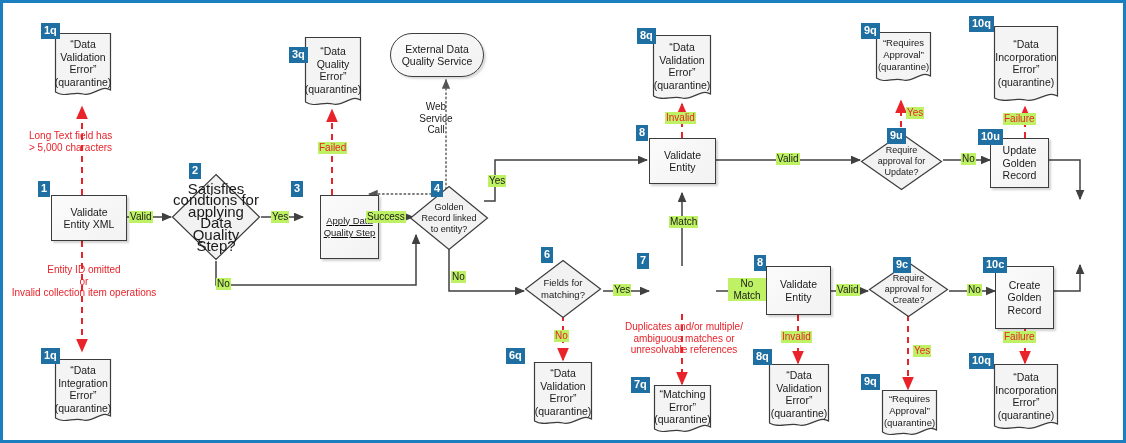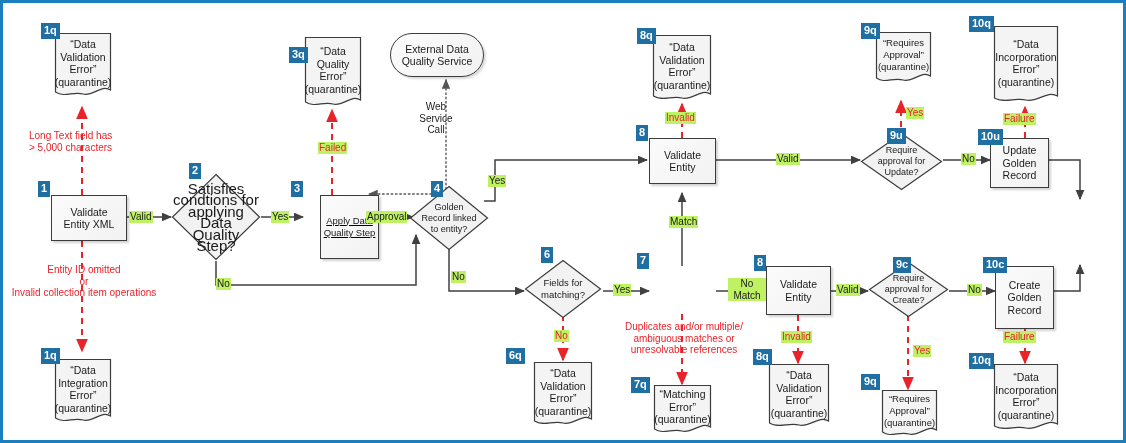--- a/index.html
+++ b/index.html
@@ -356,21 +356,21 @@
   <div class="elabel red nobg" style="left:4px;top:261px;width:152px;">Entity ID omitted
 or
 Invalid collection item operations</div>
   <div class="elabel" style="left:126px;top:208px;">Valid</div>
   <div class="elabel" style="left:213px;top:275px;">No</div>
   <div class="elabel" style="left:268px;top:208px;">Yes</div>
   <div class="elabel red" style="left:315px;top:139px;">Failed</div>
   <div class="elabel nobg" style="left:412px;top:98px;width:40px;">Web
 Service
 Call</div>
-  <div class="elabel" style="left:363px;top:208px;">Approval</div>
+  <div class="elabel" style="left:363px;top:208px;">Success</div>
   <div class="elabel" style="left:485px;top:172px;">Yes</div>
   <div class="elabel" style="left:448px;top:268px;">No</div>
   <div class="elabel red" style="left:551px;top:327px;">No</div>
   <div class="elabel" style="left:610px;top:281px;">Yes</div>
   <div class="elabel red nobg" style="left:588px;top:318px;width:184px;">Duplicates and/or multiple/
 ambiguous matches or
 unresolvable references</div>
   <div class="elabel" style="left:725px;top:275px;width:36px;">No
 Match</div>
   <div class="elabel" style="left:666px;top:213px;">Match</div>

